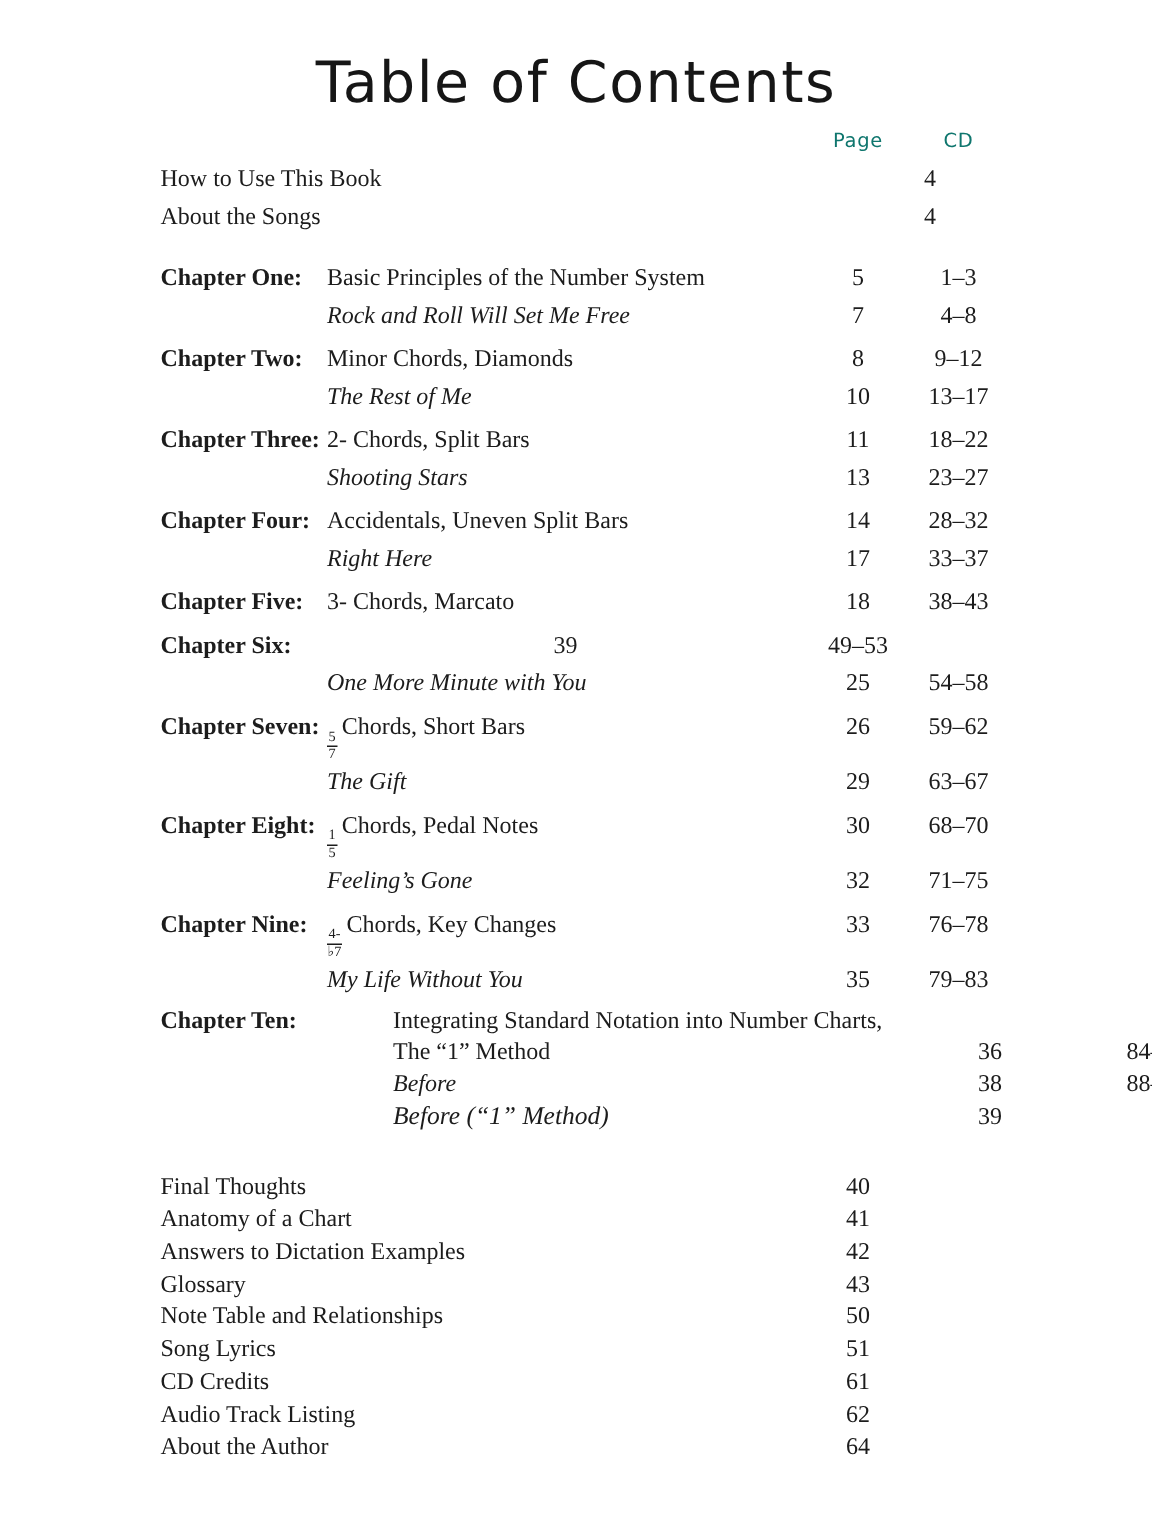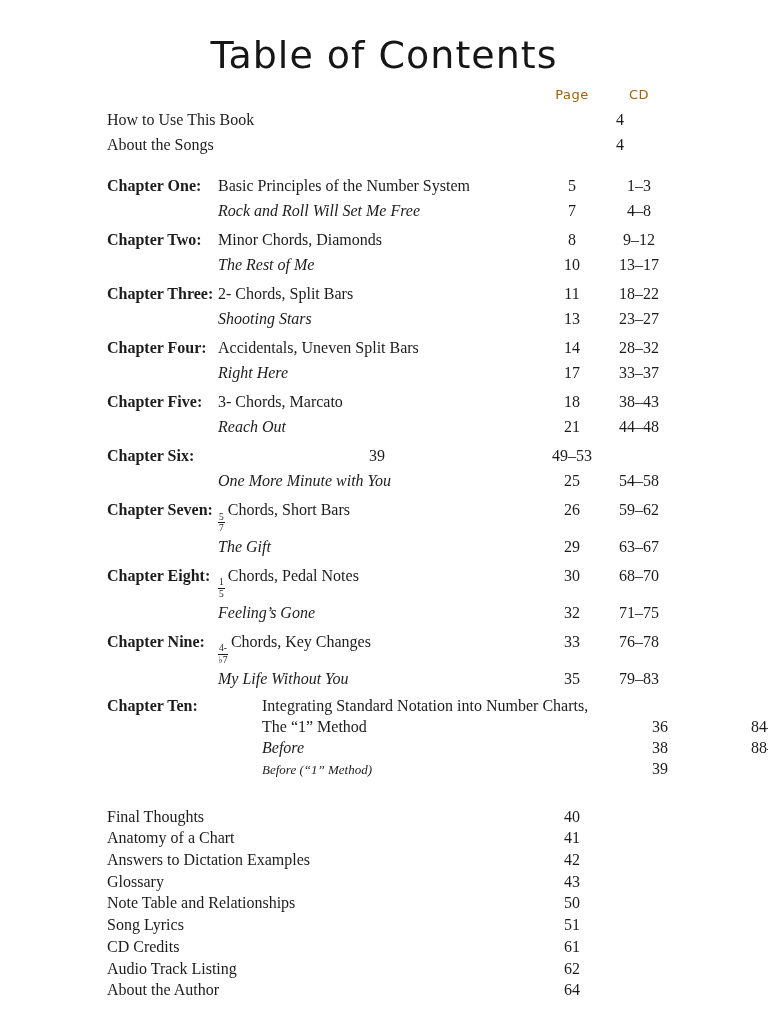--- a/index.html
+++ b/index.html
@@ -33,31 +33,31 @@
   .cell{white-space:nowrap;}
   .label{font-weight:bold;}
   .span2{grid-column:1 / span 2;font-weight:normal;}
   .pagecol,.cdcol{text-align:center;}
   .header-row{
     margin-top:12px;
     line-height:17px;
     font-family:"DejaVu Sans", sans-serif;
     font-size:13px;
     letter-spacing:0.5px;
-    color:#a16207;
+    color:#0f766e;
   }
   .front{margin-top:4px;margin-bottom:16px;}
   .front .row{line-height:25px;gap:24px;}
   .chapter{margin-bottom:4px;}
   .chapter .row{line-height:25px;}
   .chapter.tight .row{line-height:21px;gap:44px;}
   .back{margin-top:26px;}
   .back .row{line-height:21.7px;}
   .italic{font-style:italic;}
-  .small{font-size:13px;}
+  .small{font-size:17px;}
   .frac{
     display:inline-flex;
     flex-direction:column;
     align-items:center;
     font-size:9.5px;
     line-height:1.1;
     vertical-align:-4.5px;
     margin-right:3px;
     font-style:normal;
   }
@@ -146,26 +146,20 @@
             <div class="cell cdcol">33–37</div>
           </div>
         </div>
         <div class="chapter">
           <div class="row">
             <div class="cell label">Chapter Five:</div>
             <div class="cell desc">3- Chords, Marcato</div>
             <div class="cell pagecol">18</div>
             <div class="cell cdcol">38–43</div>
           </div>
-          <div class="row">
-            <div class="cell label"></div>
-            <div class="cell desc italic">Reach Out</div>
-            <div class="cell pagecol">21</div>
-            <div class="cell cdcol">44–48</div>
-          </div>
         </div>
         <div class="chapter">
           <div class="row">
             <div class="cell label">Chapter Six:</div>
             <div class="cell pagecol">39</div>
             <div class="cell cdcol">49–53</div>
           </div>
           <div class="row">
             <div class="cell label"></div>
             <div class="cell desc italic">One More Minute with You</div>

